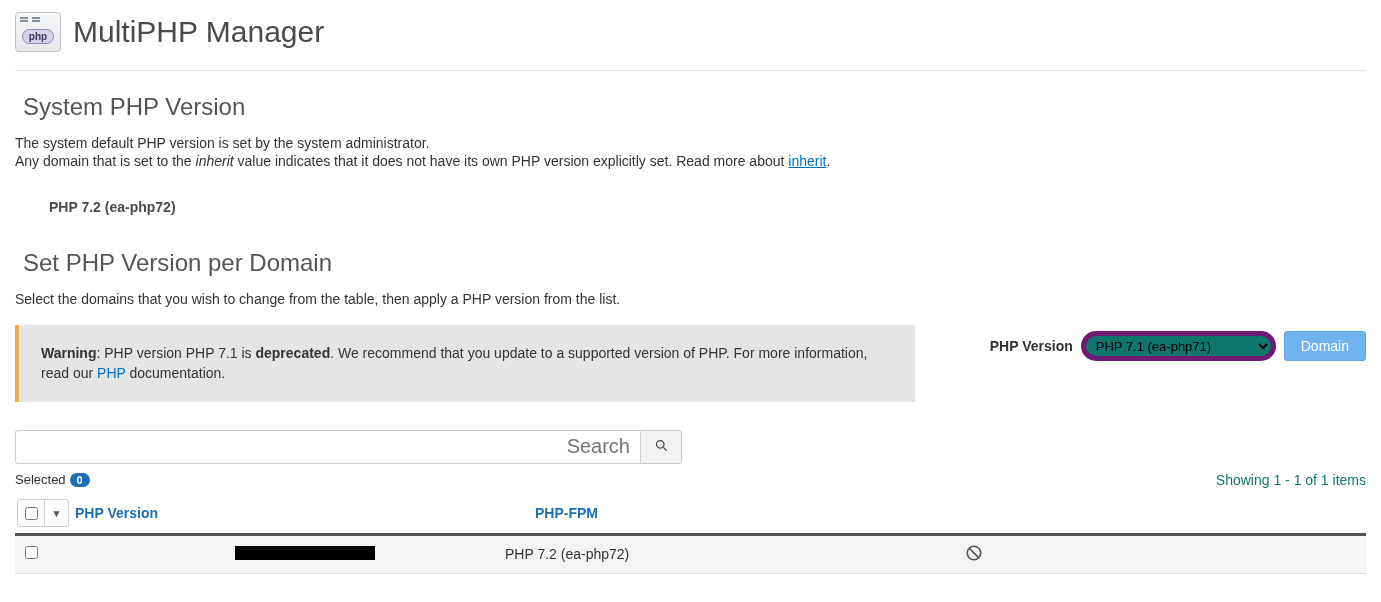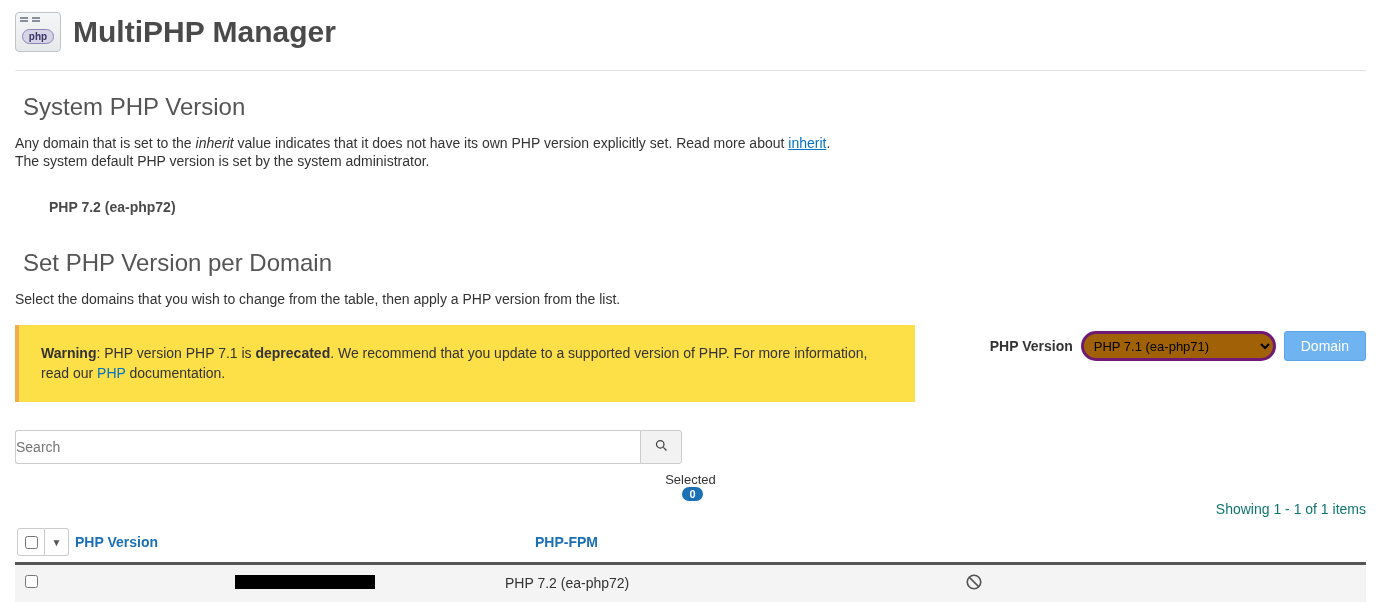--- a/index.html
+++ b/index.html
@@ -30,91 +30,92 @@
   }
   .page-icon::before {
     content:"";
     position:absolute; top:4px; left:4px;
     width:8px; height:2px; background:#8a9099; box-shadow:0 3px 0 #8a9099, 12px 0 0 #8a9099, 12px 3px 0 #8a9099;
   }
   .page-icon .php-pill {
     background:#d7d4e6; border:1px solid #8b84b5; border-radius:10px;
     padding:1px 6px; font-size:10px; color:#3a3566; margin-top:8px;
   }
-  .page-title { font-size: 30px; font-weight: 700; color:#4a4a4a; }
+  .page-title { font-size: 30px; font-weight: 400; color:#4a4a4a; }
   .section-title {
     font-size: 24px;
     color: #555;
     font-weight: 400;
     margin: 0 0 14px 8px;
   }
   .desc-line { color:#333; margin:0 0 2px 0; }
   .desc-line .italic { font-style: italic; }
   a { color:#0072c6; text-decoration:underline; }
   .system-version {
     font-weight: 700;
     color:#4a4a4a;
     margin: 30px 0 34px 34px;
   }
 
   .row-setversion { display:flex; align-items:flex-start; gap:20px; }
   .warning-card {
     flex: 0 0 auto;
     width: 900px;
-    background:#fde047;
+    background:#e5e5e5;
     border-left:4px solid #f0ad4e;
     padding:18px 22px;
     color:#333;
     line-height:1.45;
   }
   .warning-card .b { font-weight:700; }
   .warning-card a { text-decoration:none; }
 
   .phpver-block {
     margin-left:auto;
     display:flex; align-items:center; gap:8px;
     padding-top:6px;
   }
   .phpver-block .lbl { font-weight:700; color:#333; }
   .phpver-select {
     height:30px; width:195px;
-    border:3px solid #701a75; border-radius:15px;
+    border:5px solid #701a75; border-radius:15px;
     font-size:13px; padding:2px 6px;
-    background:#a16207;
+    background:#0f766e;
   }
   .apply-btn {
     background:#6fb4f0;
     border:1px solid #5aa6e6;
     color:#fff; font-size:14px;
     border-radius:3px;
     padding:6px 16px;
     height:30px;
   }
 
   .toolbar2 { margin-top:28px; display:flex; align-items:center; }
   .search-group { display:flex; align-items:stretch; }
   .search-input {
     width: 625px;
     height: 34px;
     border:1px solid #ccc;
     border-right:none;
     border-radius:3px 0 0 3px;
-    padding: 6px 0;
-    font-size:14px;
+    padding: 6px 10px;
+    font-size:20px;
     color:#555;
+    text-align:right;
   }
   .search-btn {
     width:42px; height:34px;
     border:1px solid #ccc;
     border-radius:0 3px 3px 0;
     background:#f2f2f2;
     color:#444; font-size:15px;
   }
 
-  .meta-row { display:flex; align-items:center; margin-top:8px;flex-direction:column; }
+  .meta-row { display:flex; align-items:center; margin-top:8px; }
   .selected-label { color:#333; font-size:13px; }
   .selected-badge {
     display:inline-block; background:#1a6fb5; color:#fff;
     border-radius:9px; font-size:11px; font-weight:700;
     padding:1px 7px; margin-left:4px;
   }
   .showing { margin-left:auto; color:#0f766e; }
 
   .table-header {
     display:flex; align-items:center;
@@ -158,24 +159,24 @@
 <div class="page">
 
   <div class="page-header">
     <div class="page-icon">
       <span class="php-pill">php</span>
     </div>
     <div class="page-title">MultiPHP Manager</div>
   </div>
 
   <h2 class="section-title">System PHP Version</h2>
+  <p class="desc-line">The system default PHP version is set by the system administrator.</p>
   <p class="desc-line">
     <span>Any domain that is set to the </span><span class="italic">inherit</span><span> value indicates that it does not have its own PHP version explicitly set. Read more about </span><a href="#">inherit</a><span>.</span>
   </p>
-  <p class="desc-line">The system default PHP version is set by the system administrator.</p>
 
   <div class="system-version">PHP 7.2 (ea-php72)</div>
 
   <h2 class="section-title">Set PHP Version per Domain</h2>
   <p class="desc-line" style="margin-bottom:18px;">Select the domains that you wish to change from the table, then apply a PHP version from the list.</p>
 
   <div class="row-setversion">
     <div class="warning-card">
       <span class="b">Warning</span><span>: PHP version PHP 7.1 is </span><span class="b">deprecated</span><span>. We recommend that you update to a supported version of PHP. For more information, read our </span><a href="#">PHP</a><span> documentation.</span>
     </div>

